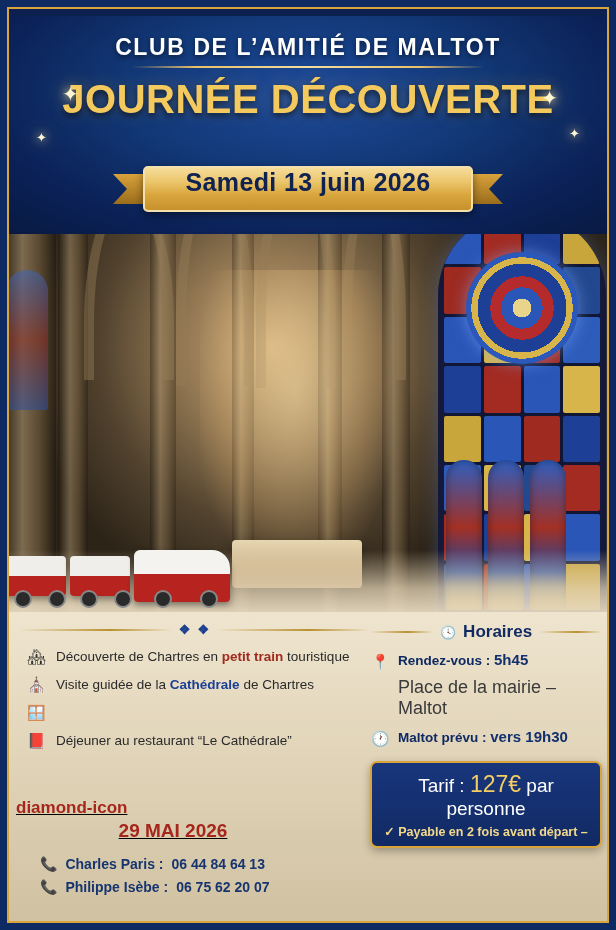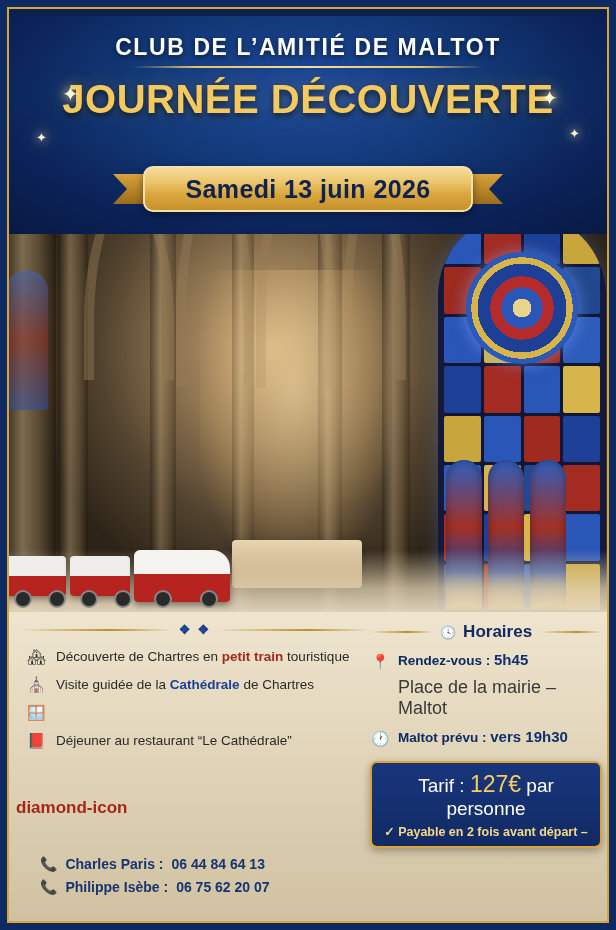--- a/index.html
+++ b/index.html
@@ -112,24 +112,24 @@
     height: 30px;
     background: linear-gradient(180deg, #d9a23a, #9a6d1c);
   }
   .ribbon-tail.left  { left: -30px; clip-path: polygon(0 0, 100% 0, 100% 100%, 0 100%, 14px 50%); }
   .ribbon-tail.right { right: -30px; clip-path: polygon(0 0, 100% 0, calc(100% - 14px) 50%, 100% 100%, 0 100%); }
   .ribbon-body {
     position: absolute;
     inset: 0;
     background: linear-gradient(180deg, #f6dc9a 0%, #eac468 35%, #d8a53c 65%, #c7912c 100%);
     border: 2px solid #f3e0ad;
-    border-radius: 10px;
+    border-radius: 5px;
     box-shadow: 0 3px 8px rgba(0,0,0,.45);
     display: flex;
-    align-items: center;
+    align-items: flex-start;
     justify-content: center;
   }
   .ribbon-date {
     color: #10224f;
     font-size: 25px;
     font-weight: bold;
     letter-spacing: .4px;
   }
 
   
@@ -367,20 +367,21 @@
     color: #f3d98c;
     font-size: 12.5px;
     font-weight: bold;
   }
 
   .deadline {
     position: absolute;
     left: 16px;
     top: 186px;
     width: 340px;
+    text-decoration: underline;
   }
   .deadline-head {
     display: flex;
     align-items: center;
     gap: 8px;
     color: #a6261b;
     font-size: 17px;
     font-weight: bold;
   }
   .deadline-date {
@@ -561,20 +562,21 @@
           <span>✓</span>
           <span>Payable en 2 fois avant départ –</span>
         </div>
       </div>
     </div>
 
     <div class="deadline">
       <div class="deadline-head">
         <span>diamond-icon</span>
       </div>
+      <div class="deadline-date">29 MAI 2026</div>
     </div>
 
     <div class="contacts">
       <div class="contact-row">
         <span class="phone-ic">📞</span>
         <span class="nm">Charles Paris :</span>
         <span>06 44 84 64 13</span>
       </div>
       <div class="contact-row">
         <span class="phone-ic">📞</span>

